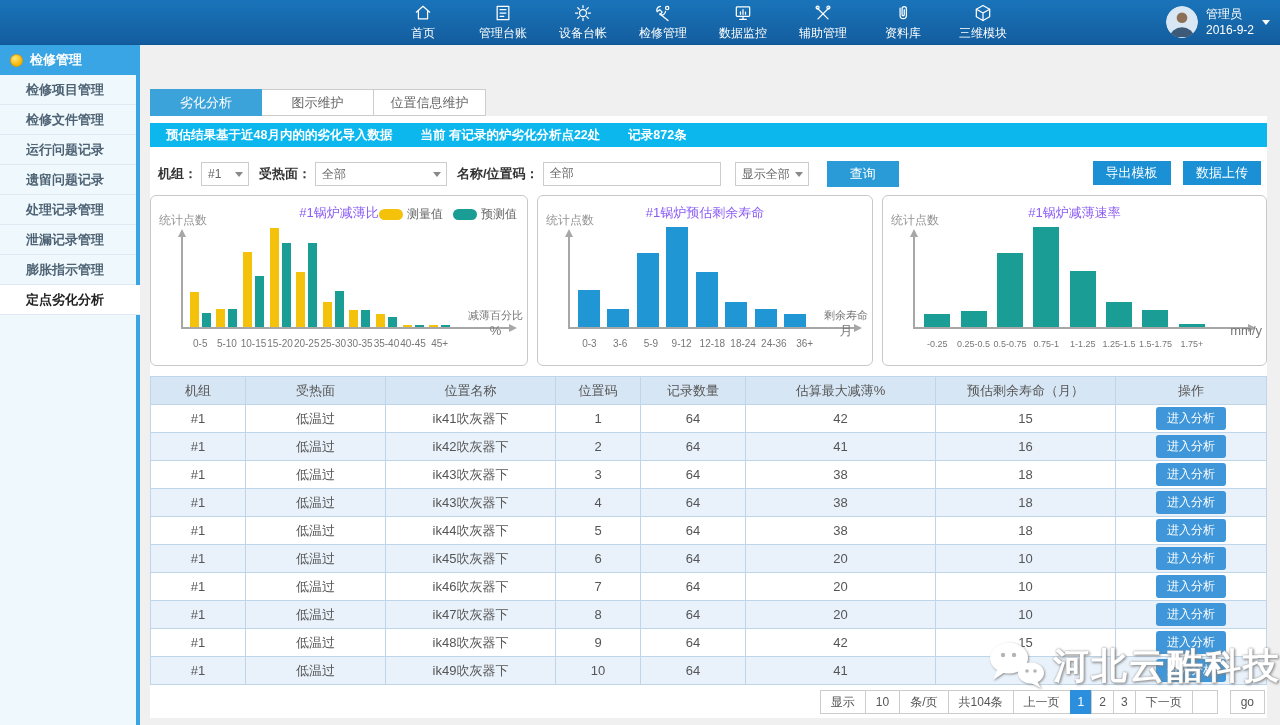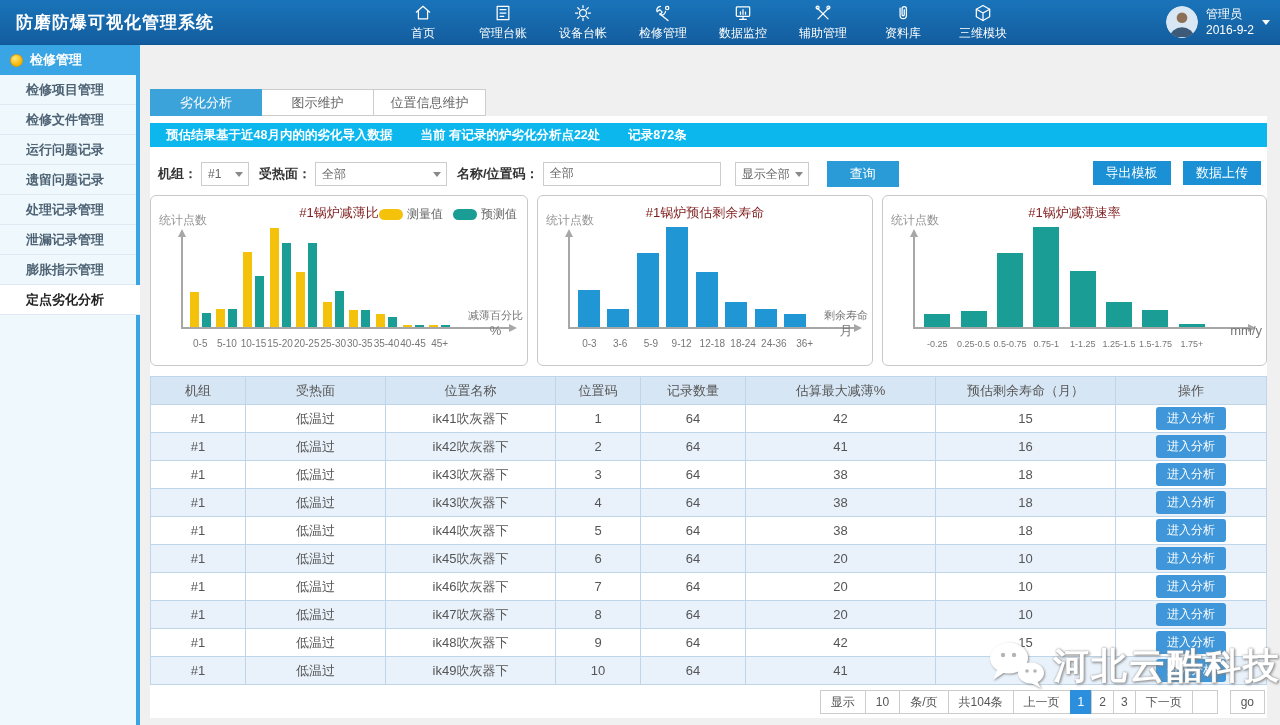--- a/index.html
+++ b/index.html
@@ -56,21 +56,21 @@
   .query-btn { width:72px; height:26px; background:#2b9bd7; margin-left:18px; }
   .right-actions { position:absolute; right:6px; top:1px; }
   .mini-btn { height:24px; padding:0 13px; background:#1b90d5; margin-left:8px; }
 
   
   .charts-row { display:flex; margin-top:8px; }
   .chart-panel { position:relative; height:171px; background:#fff; border:1px solid #c9c9c9; border-radius:6px; }
   .chart-panel.c1 { width:378px; }
   .chart-panel.c2 { width:336px; margin-left:9px; }
   .chart-panel.c3 { width:385px; margin-left:9px; }
-  .ctitle { position:absolute; top:8px; left:0; right:0; text-align:center; font-size:13px; color:#7f1d1d; }
+  .ctitle { position:absolute; top:8px; left:0; right:0; text-align:center; font-size:13px; color:#8b5cf6; }
   .legend { position:absolute; top:10px; right:10px; display:flex; align-items:center; font-size:12px; color:#666; }
   .legend .sw { width:24px; height:11px; border-radius:6px; margin:0 4px 0 10px; }
   .ylab { position:absolute; top:16px; left:8px; font-size:12px; color:#949494; }
   .yaxis { position:absolute; left:30px; top:40px; bottom:36px; width:2px; background:#a7a7a7; }
   .yaxis::before { content:""; position:absolute; top:-7px; left:-3px; border-left:4px solid transparent;
     border-right:4px solid transparent; border-bottom:8px solid #a7a7a7; }
   .xaxis { position:absolute; left:30px; right:18px; bottom:36px; height:2px; background:#a7a7a7; }
   .xaxis::after { content:""; position:absolute; right:-8px; top:-3px; border-top:4px solid transparent;
     border-bottom:4px solid transparent; border-left:8px solid #a7a7a7; }
   .plot { position:absolute; left:36px; bottom:38px; height:104px; display:flex; align-items:flex-end; }
@@ -108,21 +108,20 @@
   .watermark { position:absolute; left:985px; top:638px; display:flex; align-items:center; z-index:40;
     pointer-events:none; filter:drop-shadow(1px 1px 1px rgba(120,120,120,.8)); }
   .wm-text { color:#fff; font-size:36px; font-weight:bold; letter-spacing:2px;
     text-shadow:0 0 2px #9a9a9a; white-space:nowrap; }
   .wm-icon { margin-right:6px; }
 </style>
 </head>
 <body>
 
 <div class="app-header">
-  <div class="app-title">防磨防爆可视化管理系统</div>
   <div class="nav">
       <div class="nav-item">
         <span class="nav-icon"><svg viewBox="0 0 24 24">
             <path d="M4 11 L12 4 L20 11" fill="none" stroke="#fff" stroke-width="1.5" stroke-linecap="round" stroke-linejoin="round"></path>
             <path d="M6.5 9.5 V19 H17.5 V9.5" fill="none" stroke="#fff" stroke-width="1.5" stroke-linecap="round" stroke-linejoin="round"></path>
           </svg></span>
                   <span class="nav-label">首页</span>
       </div>
       <div class="nav-item">
         <span class="nav-icon"><svg viewBox="0 0 24 24">

